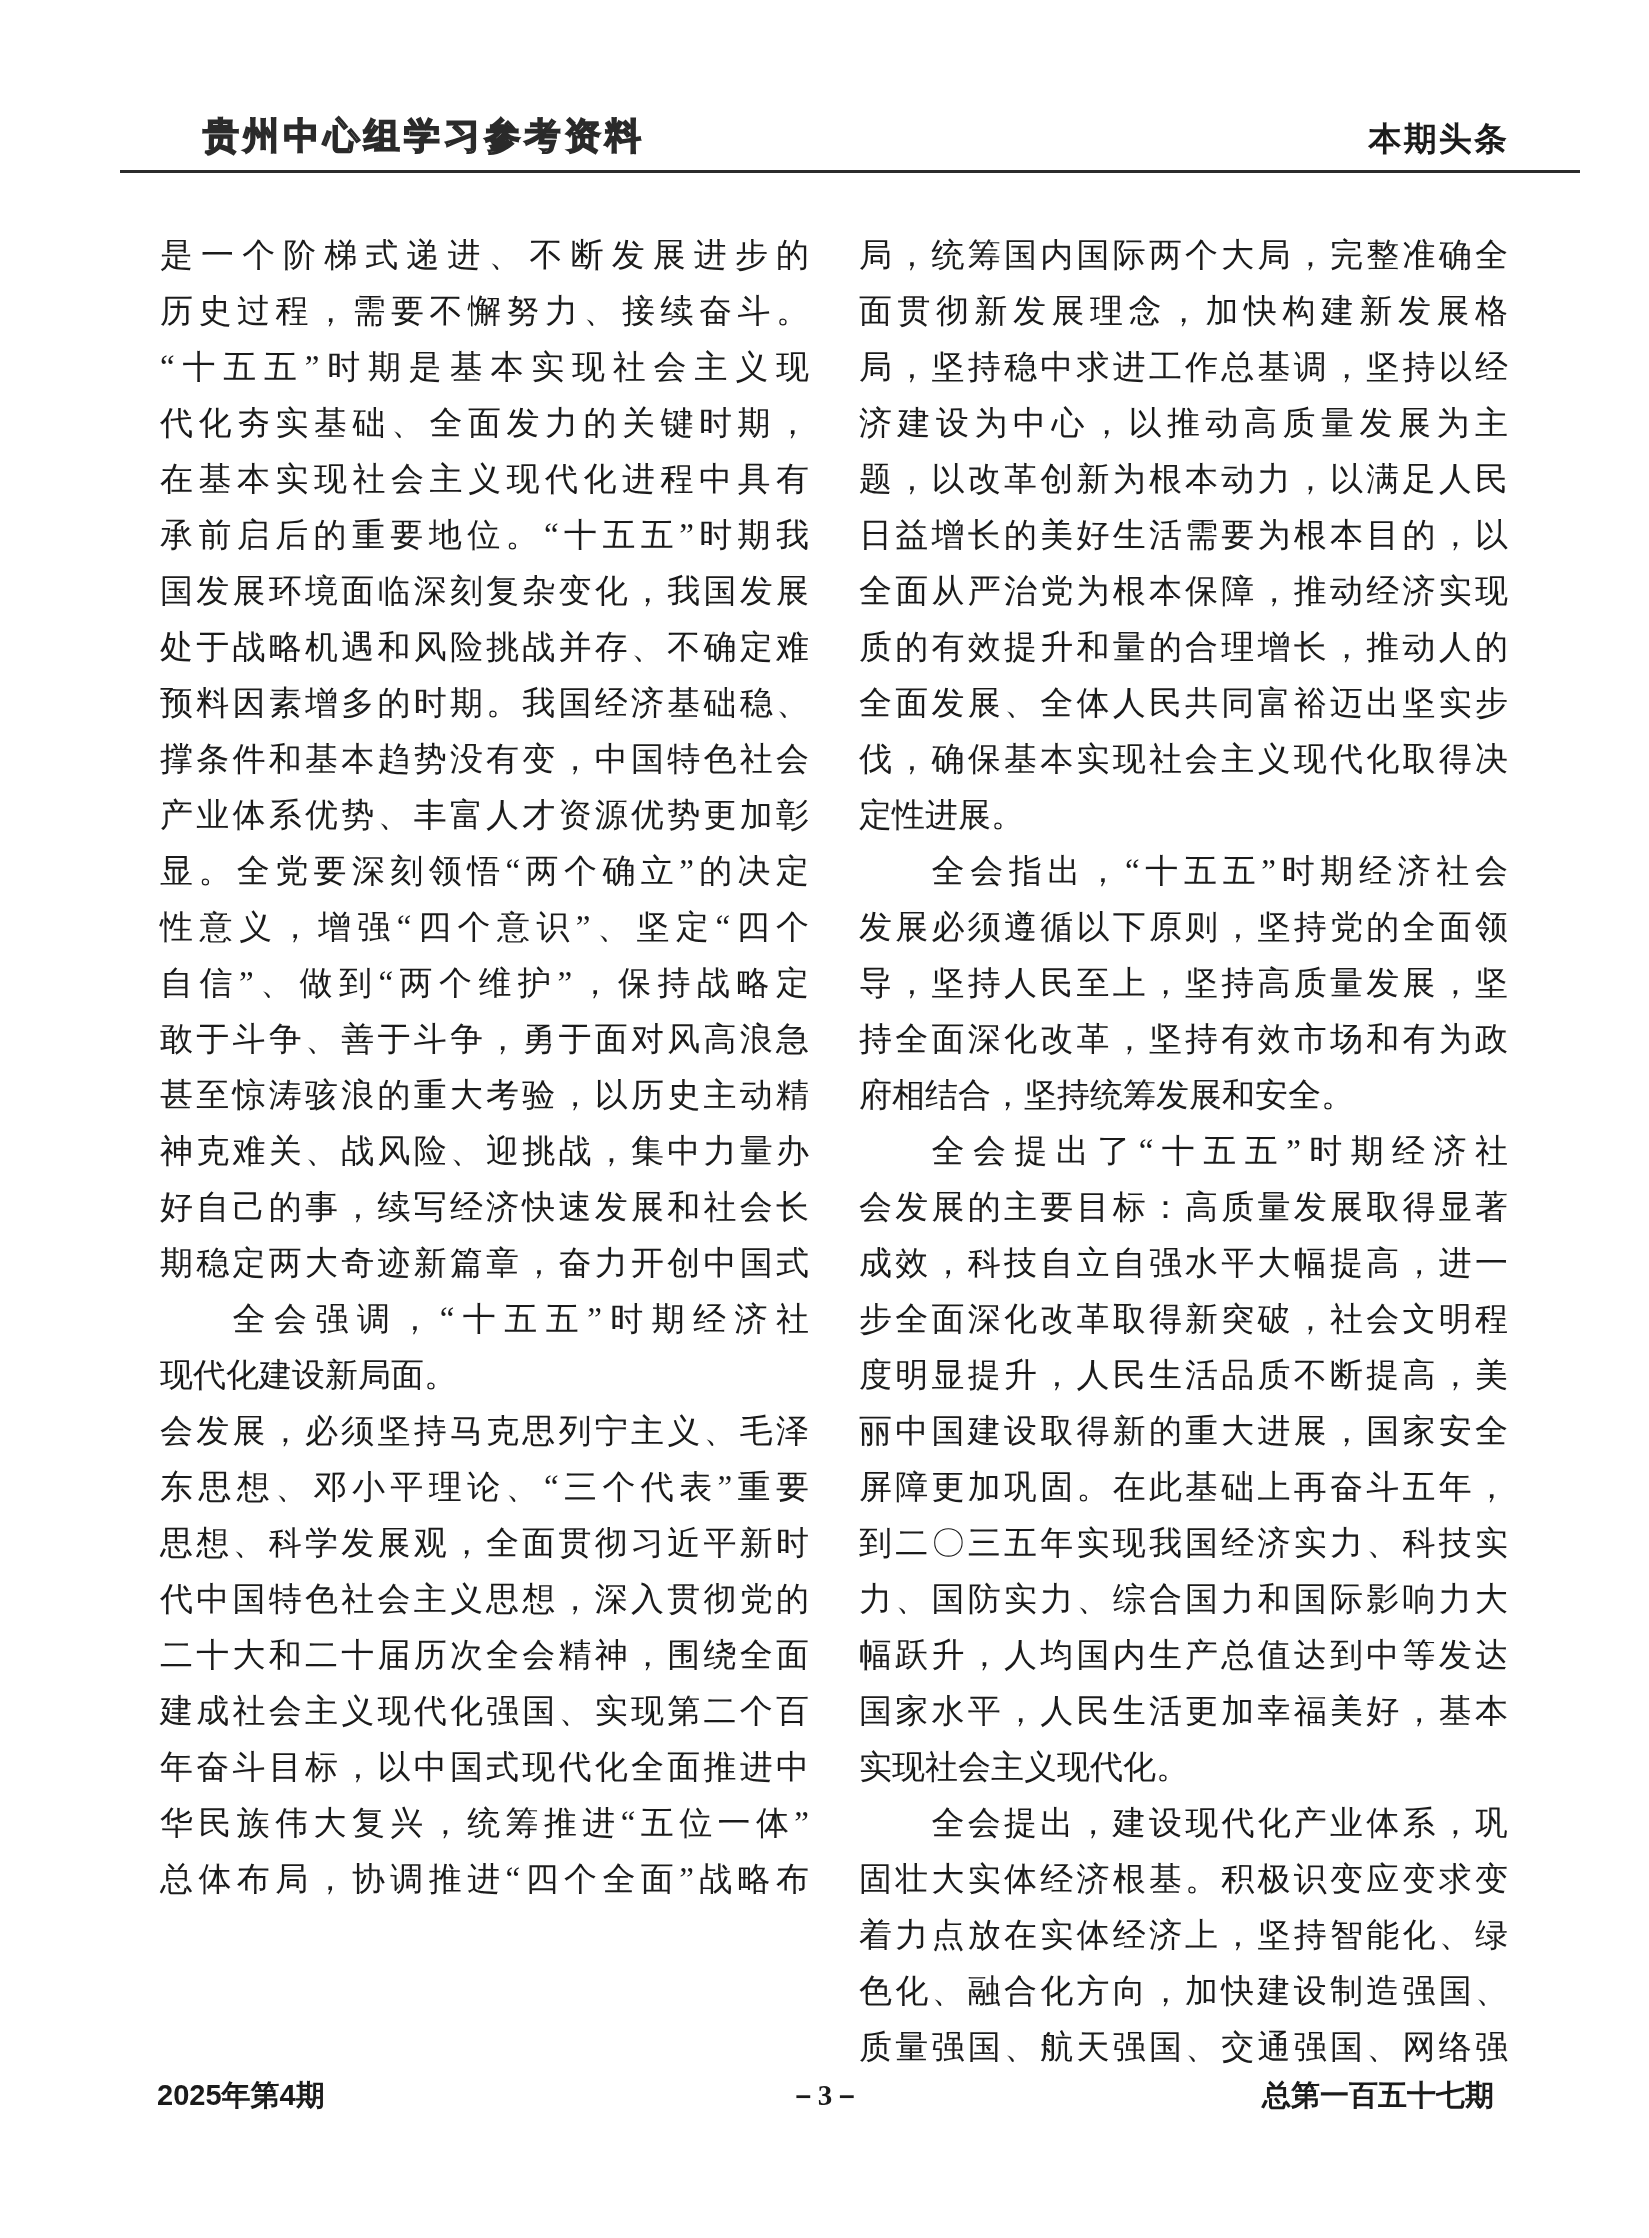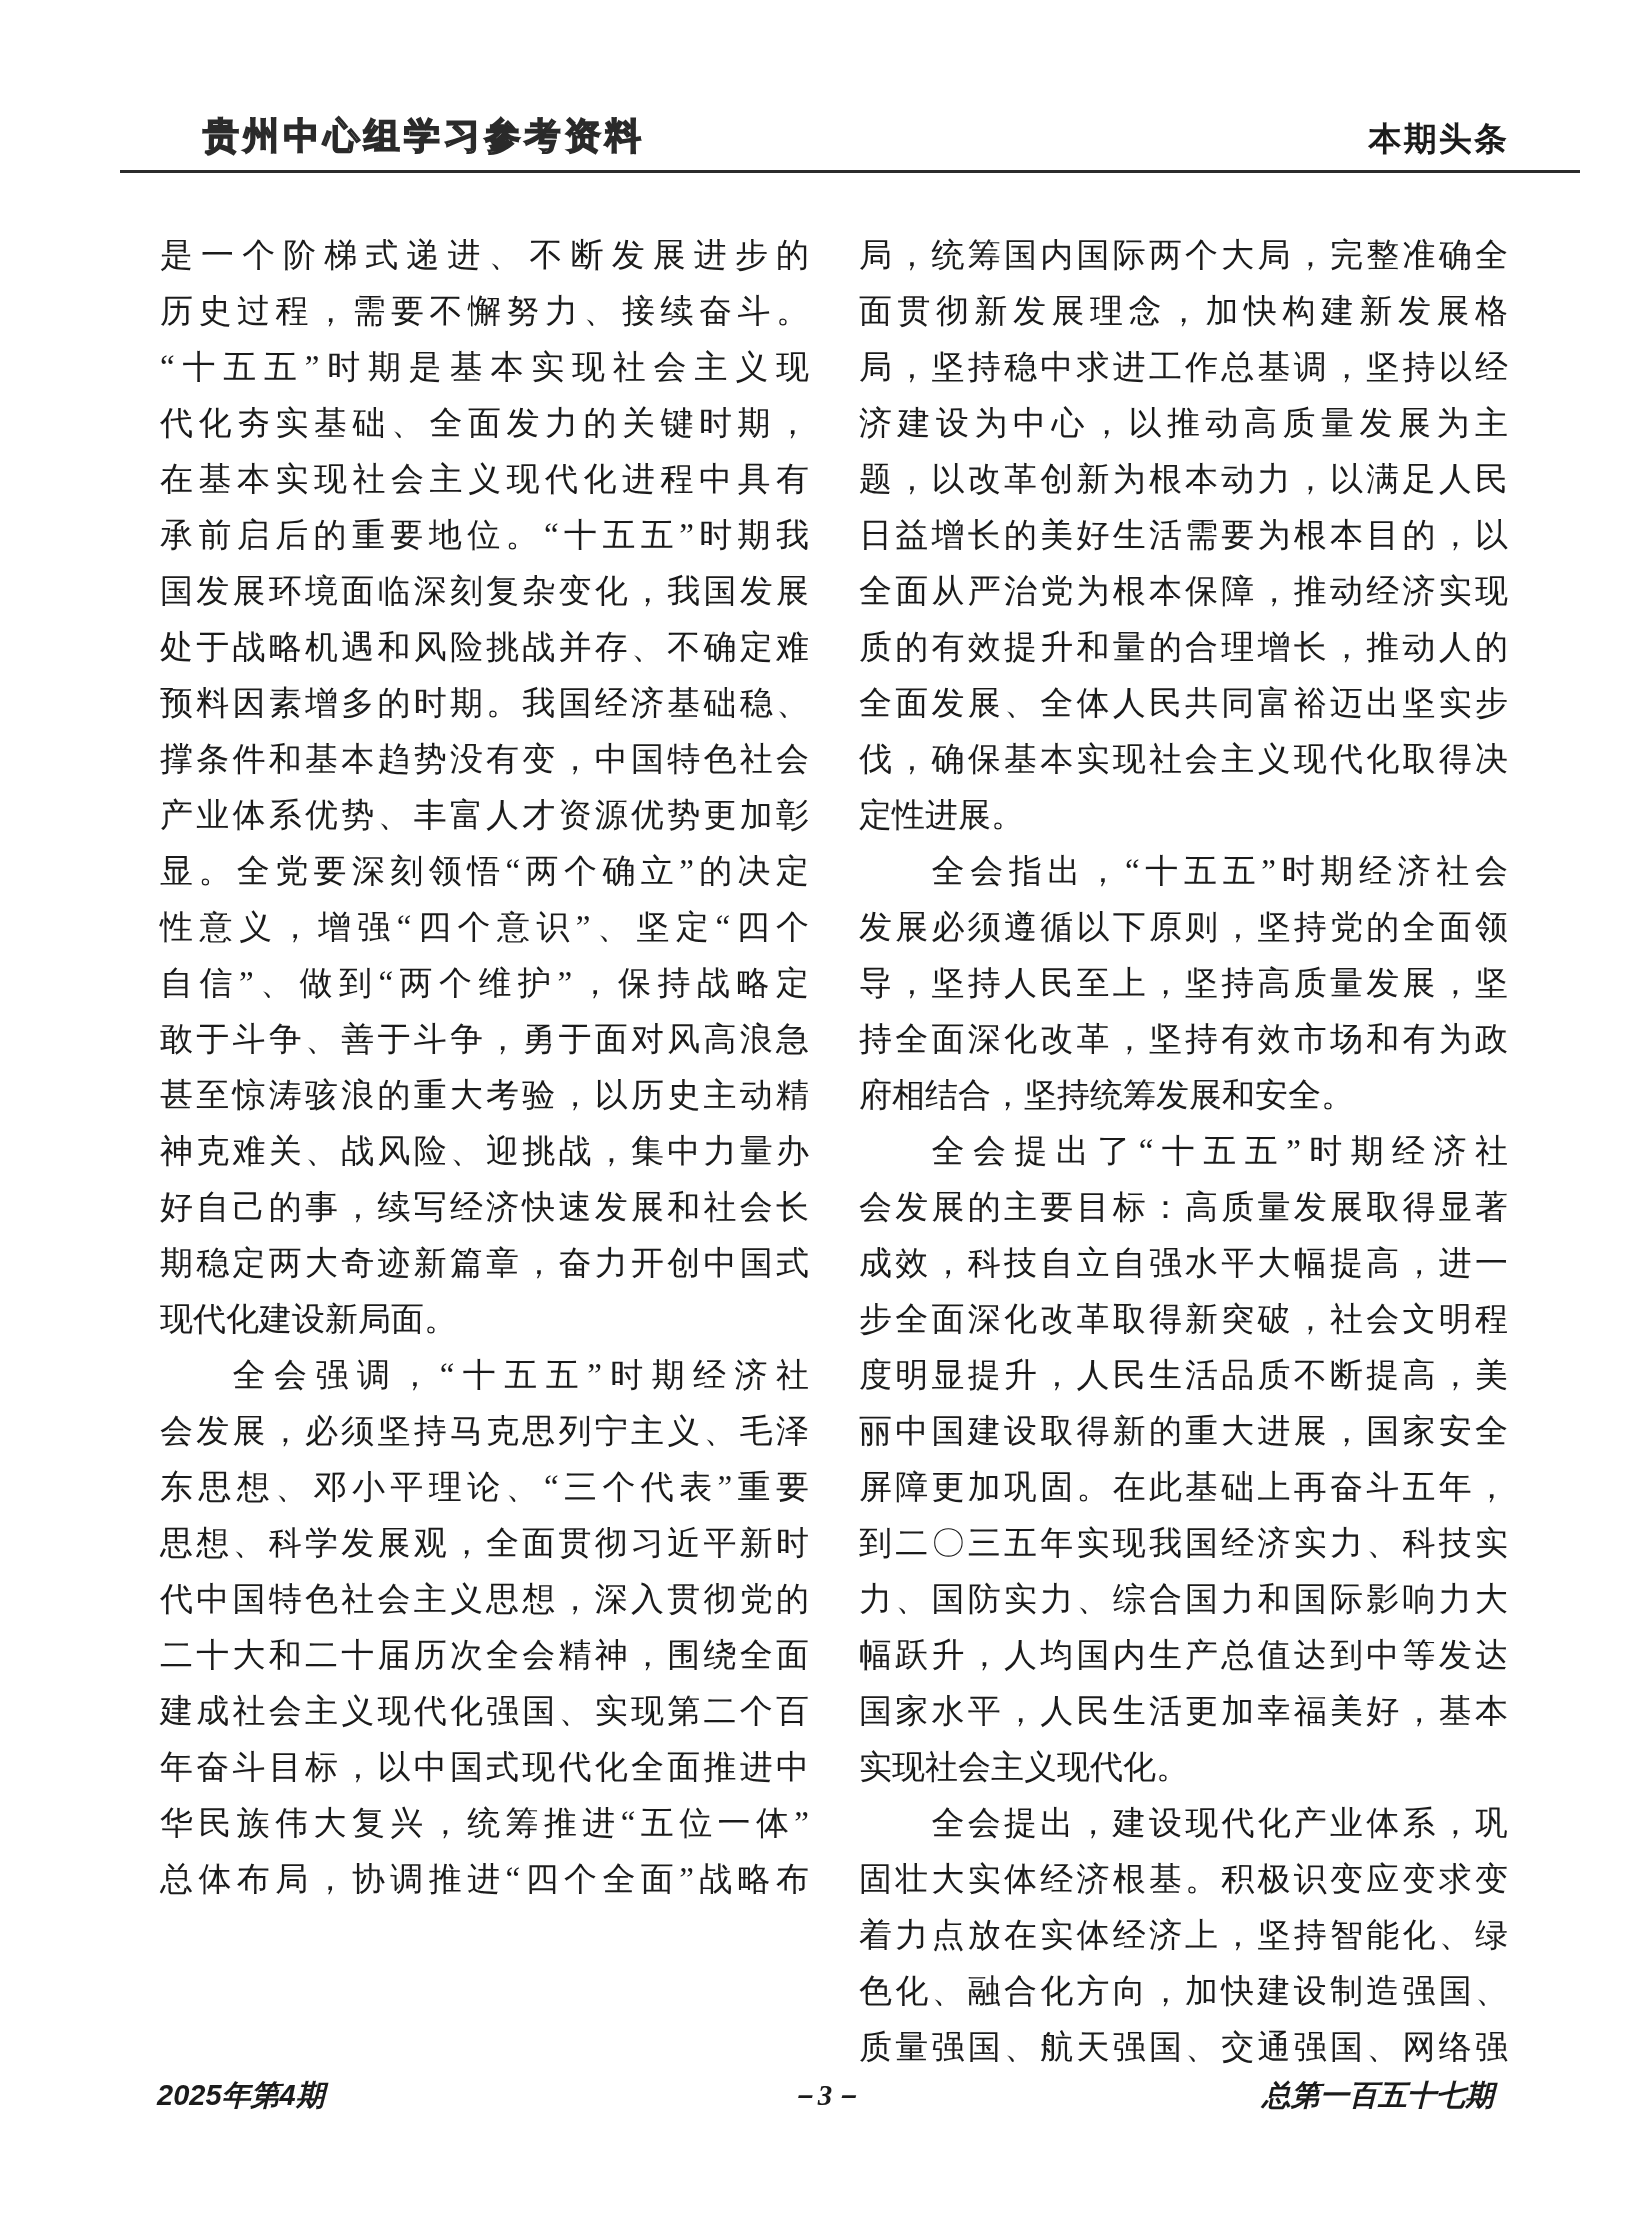--- a/index.html
+++ b/index.html
@@ -89,21 +89,20 @@
   .footer {
     position: absolute;
     top: 2074px;
     left: 0; right: 0;
     height: 42px;
     font-family: "Liberation Sans", "DejaVu Sans", sans-serif;
     font-weight: bold;
     font-size: 29px;
     line-height: 42px;
     color: #1b1b1b;
-    font-style: italic;
   }
   .footer-issue {
     position: absolute;
     left: 157px;
     white-space: nowrap;
   }
   .footer-page {
     position: absolute;
     left: 0; right: 0;
     text-align: center;
@@ -141,22 +140,22 @@
         <div class="line">撑条件和基本趋势没有变，中国特色社会</div>
         <div class="line">产业体系优势、丰富人才资源优势更加彰</div>
         <div class="line">显。全党要深刻领悟“两个确立”的决定</div>
         <div class="line">性意义，增强“四个意识”、坚定“四个</div>
         <div class="line">自信”、做到“两个维护”，保持战略定</div>
         <div class="line">敢于斗争、善于斗争，勇于面对风高浪急</div>
         <div class="line">甚至惊涛骇浪的重大考验，以历史主动精</div>
         <div class="line">神克难关、战风险、迎挑战，集中力量办</div>
         <div class="line">好自己的事，续写经济快速发展和社会长</div>
         <div class="line">期稳定两大奇迹新篇章，奋力开创中国式</div>
+        <div class="line indent">全会强调，“十五五”时期经济社</div>
         <div class="line end">现代化建设新局面。</div>
-        <div class="line indent">全会强调，“十五五”时期经济社</div>
         <div class="line">会发展，必须坚持马克思列宁主义、毛泽</div>
         <div class="line">东思想、邓小平理论、“三个代表”重要</div>
         <div class="line">思想、科学发展观，全面贯彻习近平新时</div>
         <div class="line">代中国特色社会主义思想，深入贯彻党的</div>
         <div class="line">二十大和二十届历次全会精神，围绕全面</div>
         <div class="line">建成社会主义现代化强国、实现第二个百</div>
         <div class="line">年奋斗目标，以中国式现代化全面推进中</div>
         <div class="line">华民族伟大复兴，统筹推进“五位一体”</div>
         <div class="line">总体布局，协调推进“四个全面”战略布</div>
       </div>

